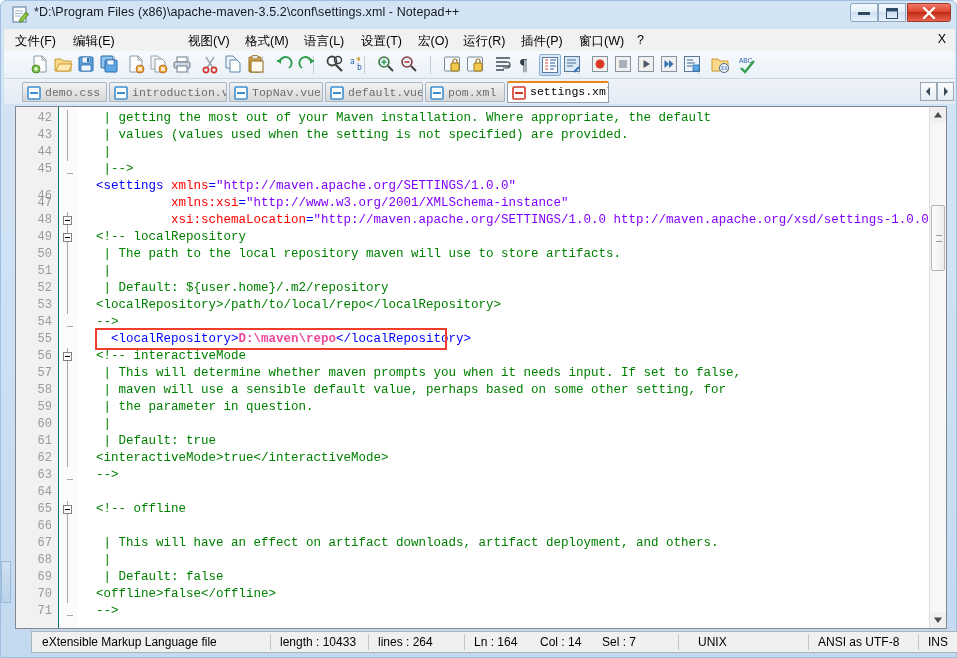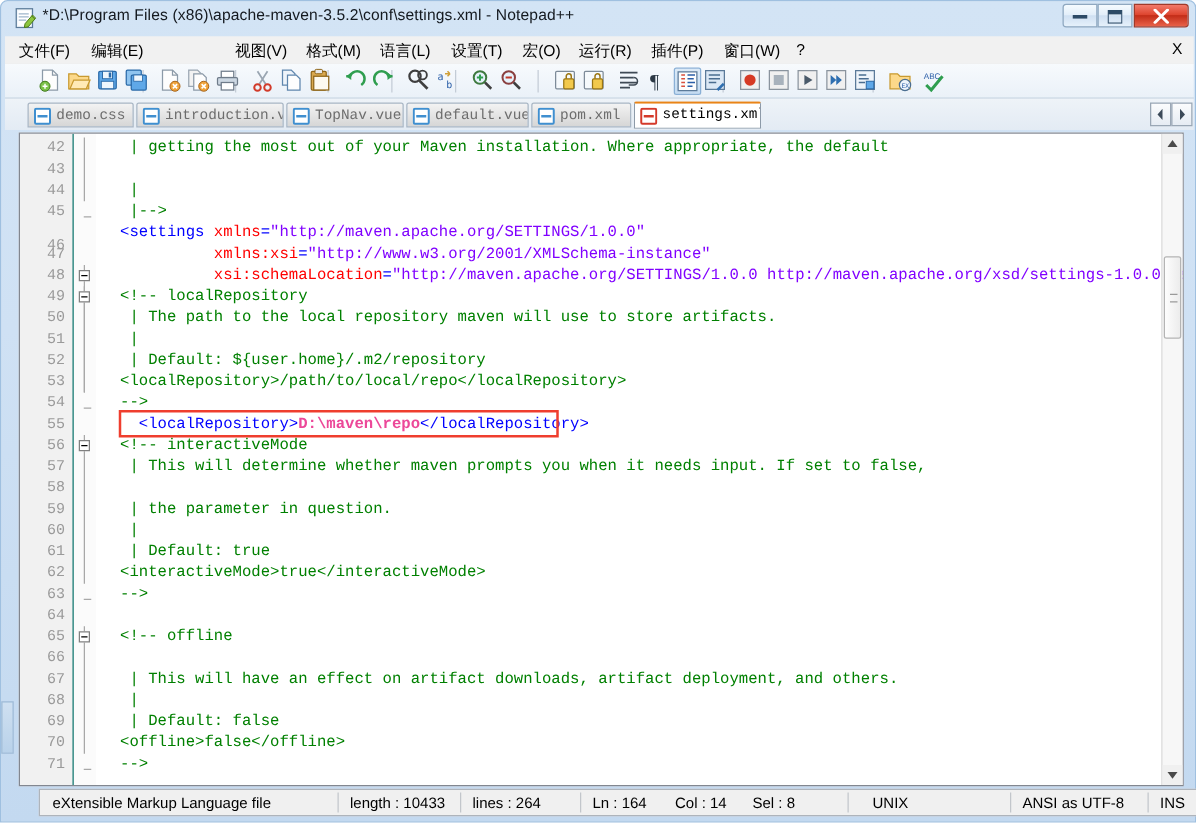--- a/index.html
+++ b/index.html
@@ -604,34 +604,36 @@
         <div class="fold-end" style="top: 372px;"></div>
         <div class="fold-line-v" style="top: 394px; height: 102px;"></div>
         <div class="fold-end" style="top: 508px;"></div>
         <div class="fold-box" style="top: 109px;"></div>
         <div class="fold-box" style="top: 126px;"></div>
         <div class="fold-box" style="top: 245px;"></div>
         <div class="fold-box" style="top: 398px;"></div>
       </div>
     <div id="code-area">
         <div class="code-line" style="top: 3px;"><span class="cm">   | getting the most out of your Maven installation. Where appropriate, the default</span></div>
+        <div class="code-line" style="top: 20px;"><span class="cm">   | values (values used when the setting is not specified) are provided.</span></div>
         <div class="code-line" style="top: 37px;"><span class="cm">   |</span></div>
         <div class="code-line" style="top: 54px;"><span class="cm">   |--&gt;</span></div>
         <div class="code-line" style="top: 71px;"><span class="tg">  &lt;settings </span><span class="at">xmlns</span><span class="tg">=</span><span class="vl">"http://maven.apache.org/SETTINGS/1.0.0"</span></div>
         <div class="code-line" style="top: 88px;"><span class="tg">            </span><span class="at">xmlns:xsi</span><span class="tg">=</span><span class="vl">"http://www.w3.org/2001/XMLSchema-instance"</span></div>
         <div class="code-line" style="top: 105px;"><span class="tg">            </span><span class="at">xsi:schemaLocation</span><span class="tg">=</span><span class="vl">"http://maven.apache.org/SETTINGS/1.0.0 http://maven.apache.org/xsd/settings-1.0.0.xsd"</span></div>
         <div class="code-line" style="top: 122px;"><span class="cm">  &lt;!-- localRepository</span></div>
         <div class="code-line" style="top: 139px;"><span class="cm">   | The path to the local repository maven will use to store artifacts.</span></div>
         <div class="code-line" style="top: 156px;"><span class="cm">   |</span></div>
         <div class="code-line" style="top: 173px;"><span class="cm">   | Default: ${user.home}/.m2/repository</span></div>
         <div class="code-line" style="top: 190px;"><span class="cm">  &lt;localRepository&gt;/path/to/local/repo&lt;/localRepository&gt;</span></div>
         <div class="code-line" style="top: 207px;"><span class="cm">  --&gt;</span></div>
         <div class="code-line" style="top: 224px;"><span class="tg">    &lt;localRepository&gt;</span><span class="tx">D:\maven\repo</span><span class="tg">&lt;/localRepository&gt;</span></div>
         <div class="code-line" style="top: 241px;"><span class="cm">  &lt;!-- interactiveMode</span></div>
         <div class="code-line" style="top: 258px;"><span class="cm">   | This will determine whether maven prompts you when it needs input. If set to false,</span></div>
+        <div class="code-line" style="top: 275px;"><span class="cm">   | maven will use a sensible default value, perhaps based on some other setting, for</span></div>
         <div class="code-line" style="top: 292px;"><span class="cm">   | the parameter in question.</span></div>
         <div class="code-line" style="top: 309px;"><span class="cm">   |</span></div>
         <div class="code-line" style="top: 326px;"><span class="cm">   | Default: true</span></div>
         <div class="code-line" style="top: 343px;"><span class="cm">  &lt;interactiveMode&gt;true&lt;/interactiveMode&gt;</span></div>
         <div class="code-line" style="top: 360px;"><span class="cm">  --&gt;</span></div>
         <div class="code-line" style="top: 377px;"><span class="cm"></span></div>
         <div class="code-line" style="top: 394px;"><span class="cm">  &lt;!-- offline</span></div>
         <div class="code-line" style="top: 428px;"><span class="cm">   | This will have an effect on artifact downloads, artifact deployment, and others.</span></div>
         <div class="code-line" style="top: 445px;"><span class="cm">   |</span></div>
         <div class="code-line" style="top: 462px;"><span class="cm">   | Default: false</span></div>
@@ -661,20 +663,20 @@
       <div class="sb-div" style="left: 336px;"></div>
       <div class="sb-div" style="left: 432px;"></div>
       <div class="sb-div" style="left: 646px;"></div>
       <div class="sb-div" style="left: 776px;"></div>
       <div class="sb-div" style="left: 886px;"></div>
       <div class="sb-cell" style="left: 2px; width: 236px;">eXtensible Markup Language file</div>
       <div class="sb-cell" style="left: 240px; width: 96px;">length : 10433</div>
       <div class="sb-cell" style="left: 338px; width: 94px;">lines : 264</div>
       <div class="sb-cell" style="left: 434px; width: 66px;">Ln : 164</div>
       <div class="sb-cell" style="left: 500px; width: 62px;">Col : 14</div>
-      <div class="sb-cell" style="left: 562px; width: 84px;">Sel : 8</div>
+      <div class="sb-cell" style="left: 562px; width: 84px;">Sel : 7</div>
       <div class="sb-cell" style="left: 658px; width: 118px;">UNIX</div>
       <div class="sb-cell" style="left: 778px; width: 110px;">ANSI as UTF-8</div>
       <div class="sb-cell" style="left: 888px; width: 42px;">INS</div>
     </div>
 
   <div id="left-sliver"></div>
 </div>
 
 </body></html>

